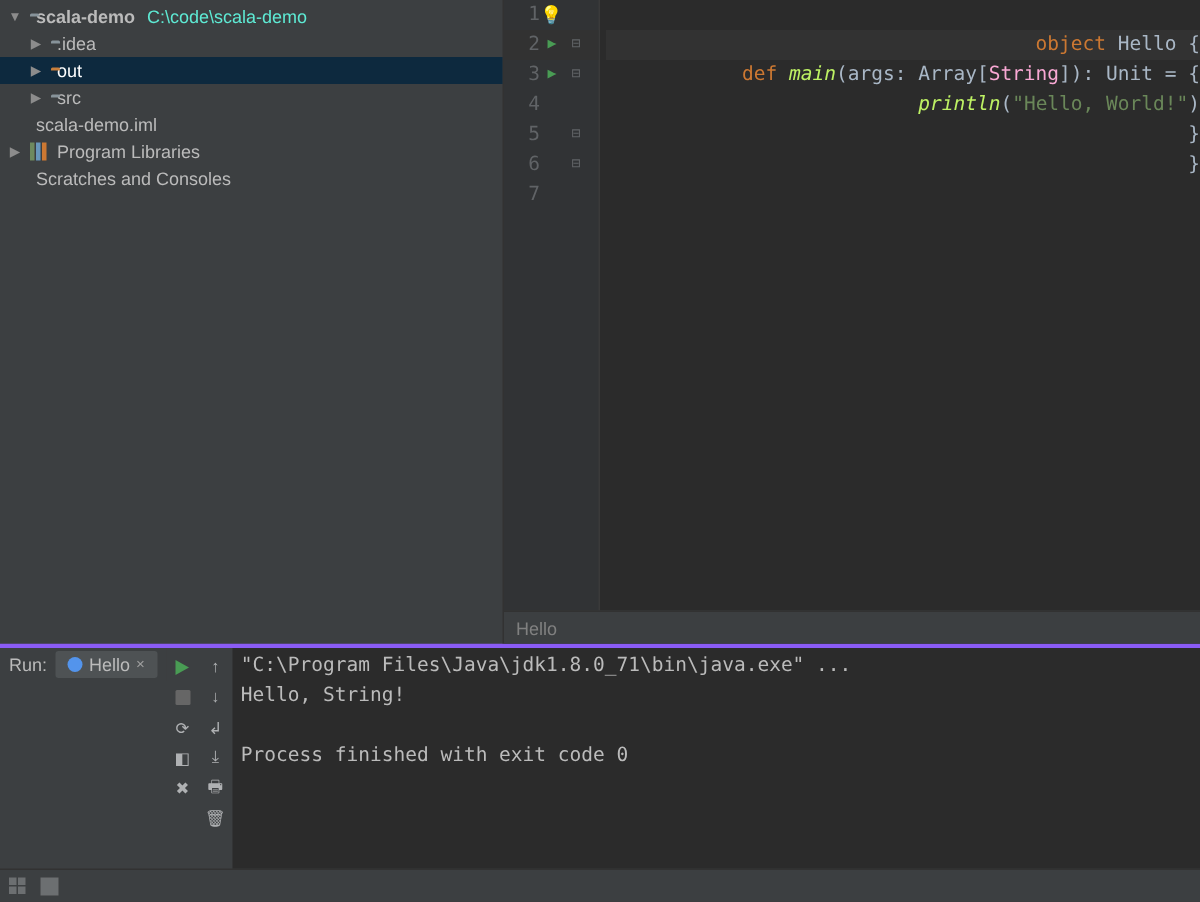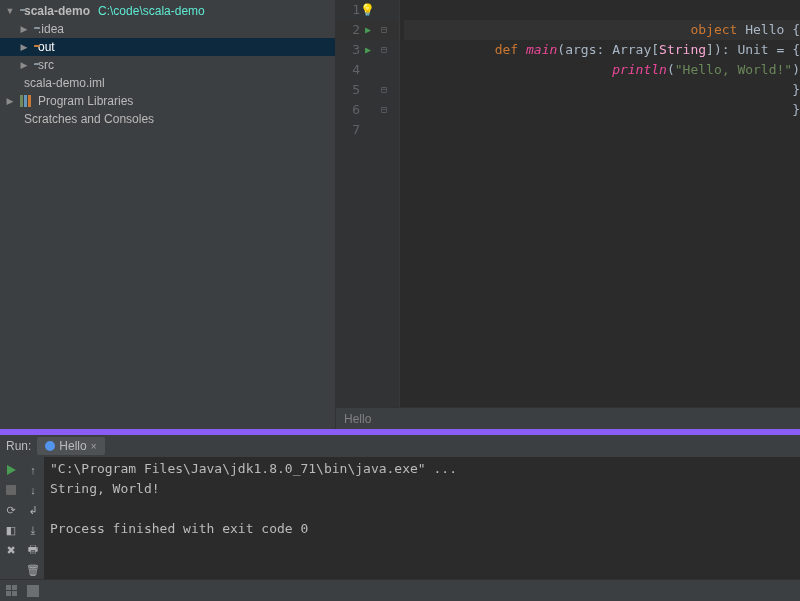--- a/index.html
+++ b/index.html
@@ -39,25 +39,25 @@
     .mark { width:16px; text-align:center; font-size:10px; }
     .run-mark { color:#499c54; }
     .fold-mark { color:#606366; }
     .bulb-mark { color:#d9a33c; font-size:12px; }
     .code-area { flex:1; padding-left:4px; background:#2b2b2b; }
     .code-line { height:20px; white-space:pre;text-align:right; }
     .code-line.hl { background:#323232; }
     .kw { color:#cc7832; }
     .id { color:#a9b7c6; }
     .str { color:#6a8759; }
-    .fn { color:#ec4899; font-style:italic; }
+    .fn { color:#bef264; font-style:italic; }
     .ty { color:#f9a8d4; }
     .breadcrumb { height:22px; background:#3c3f41; border-top:1px solid #323232; color:#808080; padding:4px 8px; font-size:12px; }
 
-    .run-panel { height:150px; border-top:6px solid #8b5cf6; display:flex; flex-direction:column; }
+    .run-panel { height:150px; border-top:3px solid #8b5cf6; display:flex; flex-direction:row; }
     .run-tabs { height:22px; display:flex; align-items:center; gap:6px; padding:0 6px; background:#3c3f41; }
     .run-label { color:#bbbbbb; font-size:12px; }
     .run-tab { display:flex; align-items:center; gap:4px; height:18px; background:#4e5254; padding:0 8px; border-radius:2px; }
     .tab-icon { width:10px; height:10px; background:#5394ec; border-radius:50%; }
     .tab-close { color:#a0a0a0; font-size:10px; }
     .run-body { flex:1; display:flex; }
     .run-side { width:44px; display:flex; }
     .col { width:22px; display:flex; flex-direction:column; align-items:center; gap:6px; padding-top:6px; }
     .tool-ico { width:14px; height:14px; display:flex; align-items:center; justify-content:center; font-size:11px; color:#afb1b3; cursor:pointer; }
     .play { border-left:9px solid #499c54; border-top:5px solid transparent; border-bottom:5px solid transparent; width:0; height:0; }
@@ -193,21 +193,21 @@
       <div class="col">
         <span class="tool-ico">↑</span>
         <span class="tool-ico">↓</span>
         <span class="tool-ico">↲</span>
         <span class="tool-ico">⤓</span>
         <span class="tool-ico">🖶</span>
         <span class="tool-ico">🗑</span>
       </div>
     </div>
     <div class="console"><span>"C:\Program Files\Java\jdk1.8.0_71\bin\java.exe" ...</span>
-<span>String, World!</span>
+<span>Hello, String!</span>
 <span></span>
 <span>Process finished with exit code 0</span></div>
   </div>
 </div>
 
 <div class="bottom-bar">
   <span class="grid">
       <span></span>
       <span></span>
       <span></span>

